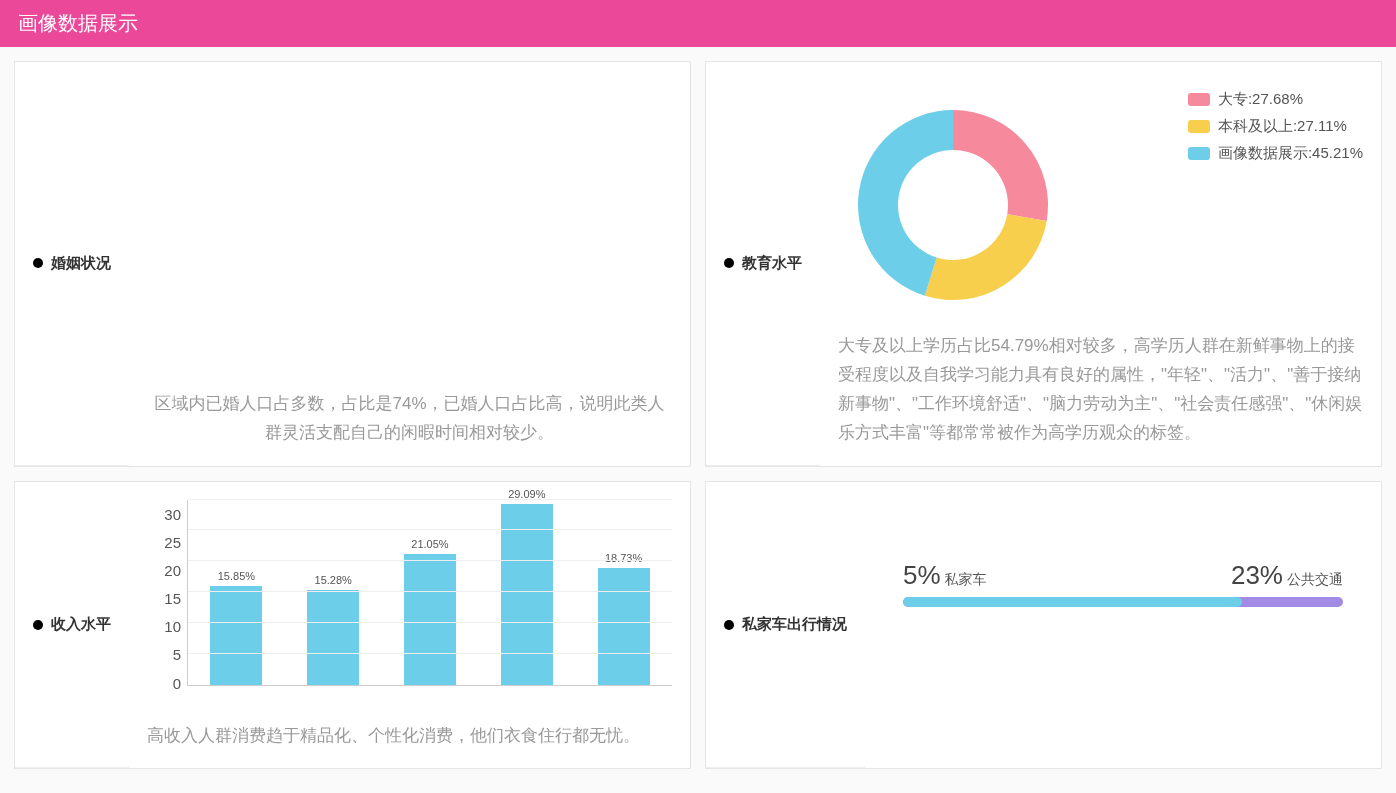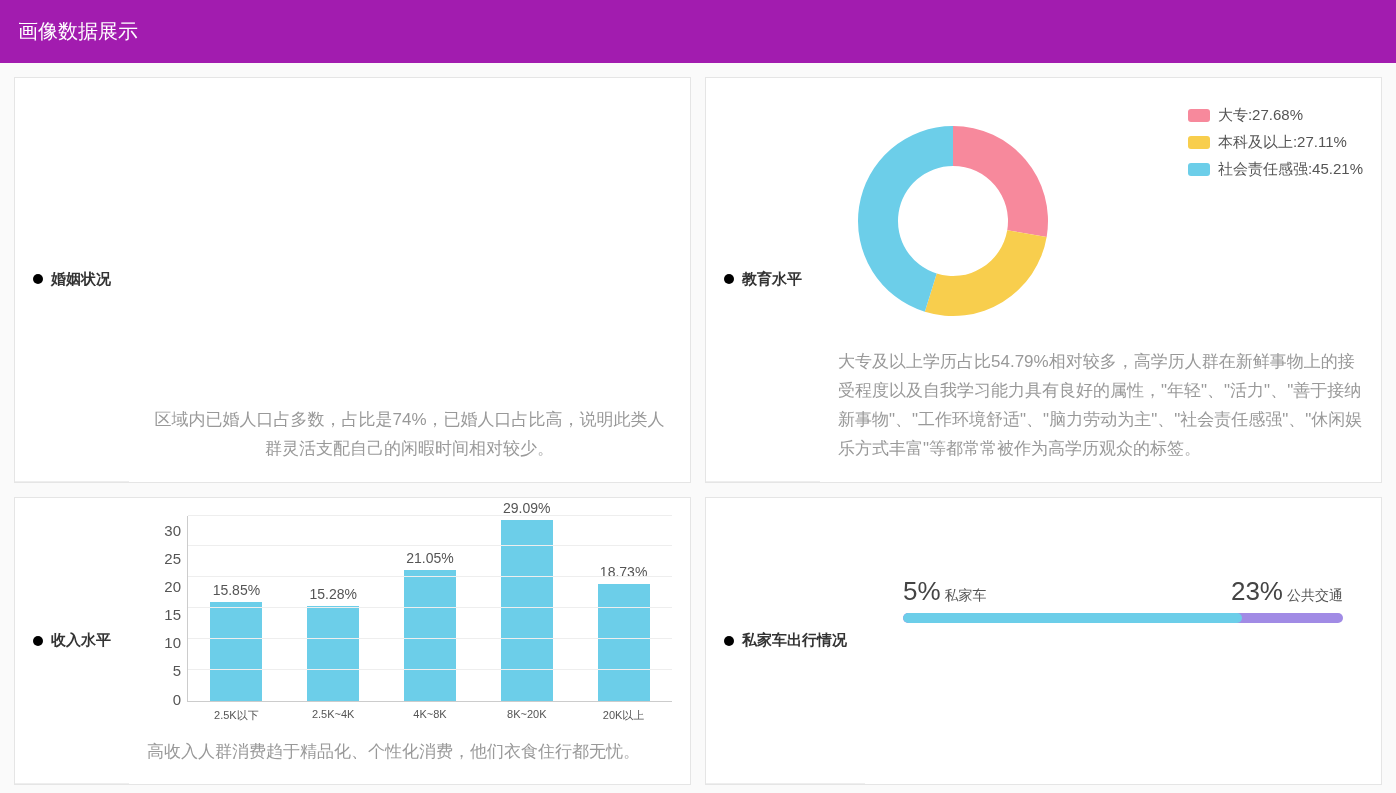--- a/index.html
+++ b/index.html
@@ -1,20 +1,20 @@
 <!DOCTYPE html>
 <html><head>
 <meta charset="utf-8">
 <style>
   * { box-sizing: border-box; margin: 0; padding: 0; }
   body { font-family: "Microsoft YaHei", Arial, sans-serif; background: #fafafa; color: #333; }
   .header {
-    background: #a21caf;
+    background: #ec4899;
     color: #fff;
-    padding: 18px 18px;
+    padding: 10px 18px;
     font-size: 20px;
     font-weight: 400;
   }
   .grid {
     display: grid;
     grid-template-columns: 1fr 1fr;
     gap: 14px;
     padding: 14px;
   }
   .card {
@@ -81,21 +81,21 @@
     border-bottom: 1px solid #ccc;
   }
   .grid-line {
     position: absolute; left: 0; right: 0; height: 1px; background: #eee;
   }
   .bars {
     position: absolute; left: 0; right: 0; bottom: 0; top: 0;
     display: flex; justify-content: space-around; align-items: flex-end;
   }
   .bar-col { display: flex; flex-direction: column; align-items: center; width: 18%; }
-  .bar-val { font-size: 14px; color: #555; margin-bottom: 4px; text-align: right; }
+  .bar-val { font-size: 11px; color: #555; margin-bottom: 4px; text-align: right; }
   .bar-rect { width: 52px; background: #6ccee9; }
   .x-labels {
     position: absolute; left: 0; right: 0; bottom: -22px;
     display: flex; justify-content: space-around;
     font-size: 11px; color: #555;
   }
   .x-labels span { width: 18%; text-align: center; }
 </style>
 </head>
 <body>
@@ -132,21 +132,21 @@
             <div class="legend-item">
               <span class="swatch" style="background: rgb(247, 137, 156);"></span>
               <span>大专:27.68%</span>
             </div>
             <div class="legend-item">
               <span class="swatch" style="background: rgb(248, 206, 77);"></span>
               <span>本科及以上:27.11%</span>
             </div>
             <div class="legend-item">
               <span class="swatch" style="background: rgb(108, 206, 233);"></span>
-              <span>社会责任感强:45.21%</span>
+              <span>画像数据展示:45.21%</span>
             </div>
           </div>
       </div>
       <div class="desc">大专及以上学历占比54.79%相对较多，高学历人群在新鲜事物上的接受程度以及自我学习能力具有良好的属性，"年轻"、"活力"、"善于接纳新事物"、"工作环境舒适"、"脑力劳动为主"、"社会责任感强"、"休闲娱乐方式丰富"等都常常被作为高学历观众的标签。</div>
     </div>
   </div>
 
   <div class="card">
     <div class="card-title">
       <span class="dot"></span>
@@ -179,27 +179,20 @@
               </div>
               <div class="bar-col">
                 <div class="bar-val">29.09%</div>
                 <div class="bar-rect" style="height: 180.358px;"></div>
               </div>
               <div class="bar-col">
                 <div class="bar-val">18.73%</div>
                 <div class="bar-rect" style="height: 116.126px;"></div>
               </div>
             </div>
-          <div class="x-labels" id="x-labels">
-              <span>2.5K以下</span>
-              <span>2.5K~4K</span>
-              <span>4K~8K</span>
-              <span>8K~20K</span>
-              <span>20K以上</span>
-            </div>
         <div class="grid-line" style="bottom: 16.6667%;"></div>
             <div class="grid-line" style="bottom: 33.3333%;"></div>
             <div class="grid-line" style="bottom: 50%;"></div>
             <div class="grid-line" style="bottom: 66.6667%;"></div>
             <div class="grid-line" style="bottom: 83.3333%;"></div>
             <div class="grid-line" style="bottom: 100%;"></div>
           </div>
       </div>
       <div class="desc" id="income-desc">
           <div>高收入人群消费趋于精品化、个性化消费，他们衣食住行都无忧。</div>

